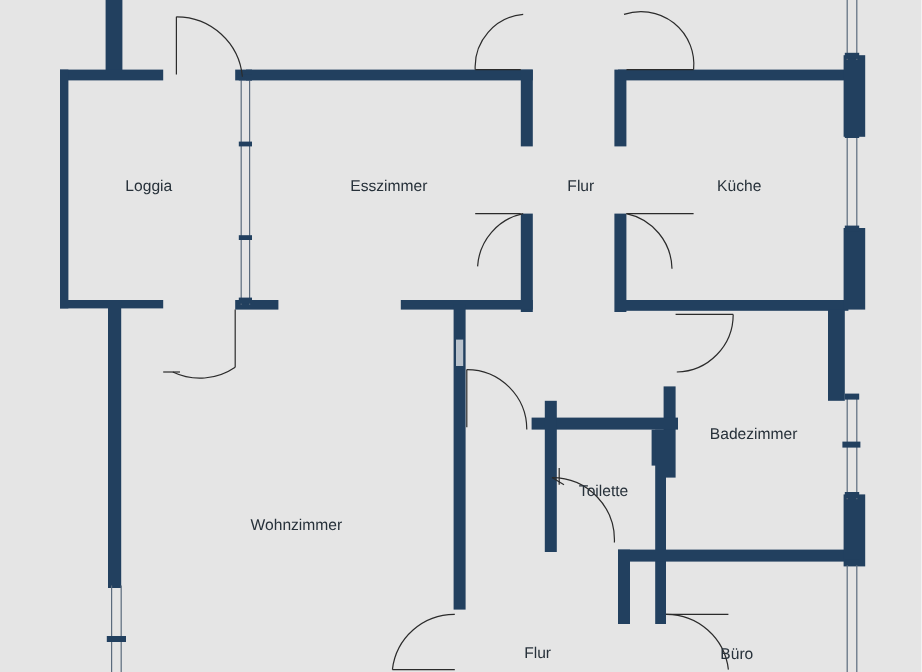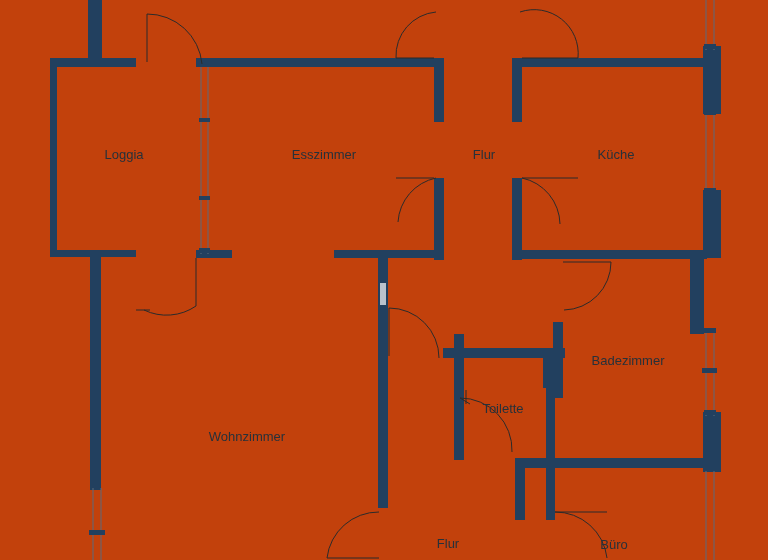--- a/index.html
+++ b/index.html
@@ -1,20 +1,20 @@
 <!DOCTYPE html>
 <html><head>
 <meta charset="utf-8">
 <style>
   html,body{margin:0;padding:0;background:#ffffff;}
   body{
     width:768px;height:560px;overflow:hidden;
     font-family:"Liberation Sans","DejaVu Sans",sans-serif;
   }
-  #plan-root{position:relative;width:768px;height:560px;background:#c2410c;}
+  #plan-root{position:relative;width:768px;height:560px;background:#e5e5e5;}
   svg#floorplan{display:block;width:768px;height:560px;}
   .wall{fill:#22405f;}
   .arc{fill:none;stroke:#2b2b2b;stroke-width:1;}
   .leaf{fill:none;stroke:#2b2b2b;stroke-width:1;}
   .winline{fill:none;stroke:#5b6b7d;stroke-width:1;}
   .winmull{fill:#22405f;}
   .roomlabel{
     fill:#27313a;
     font-family:"Liberation Sans","DejaVu Sans",sans-serif;
     font-size:13px;

